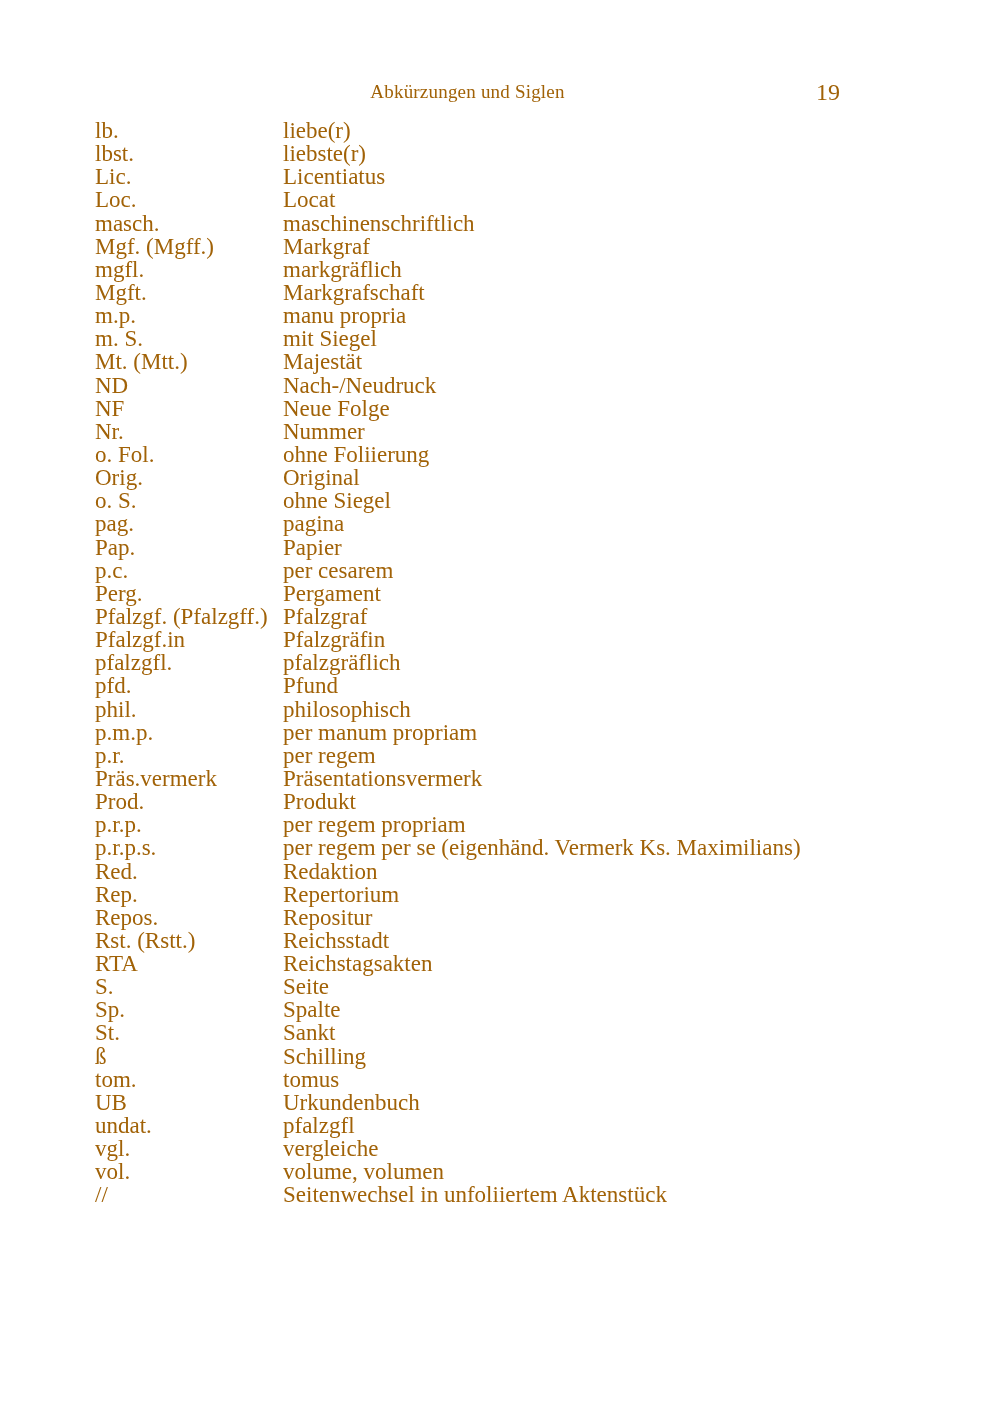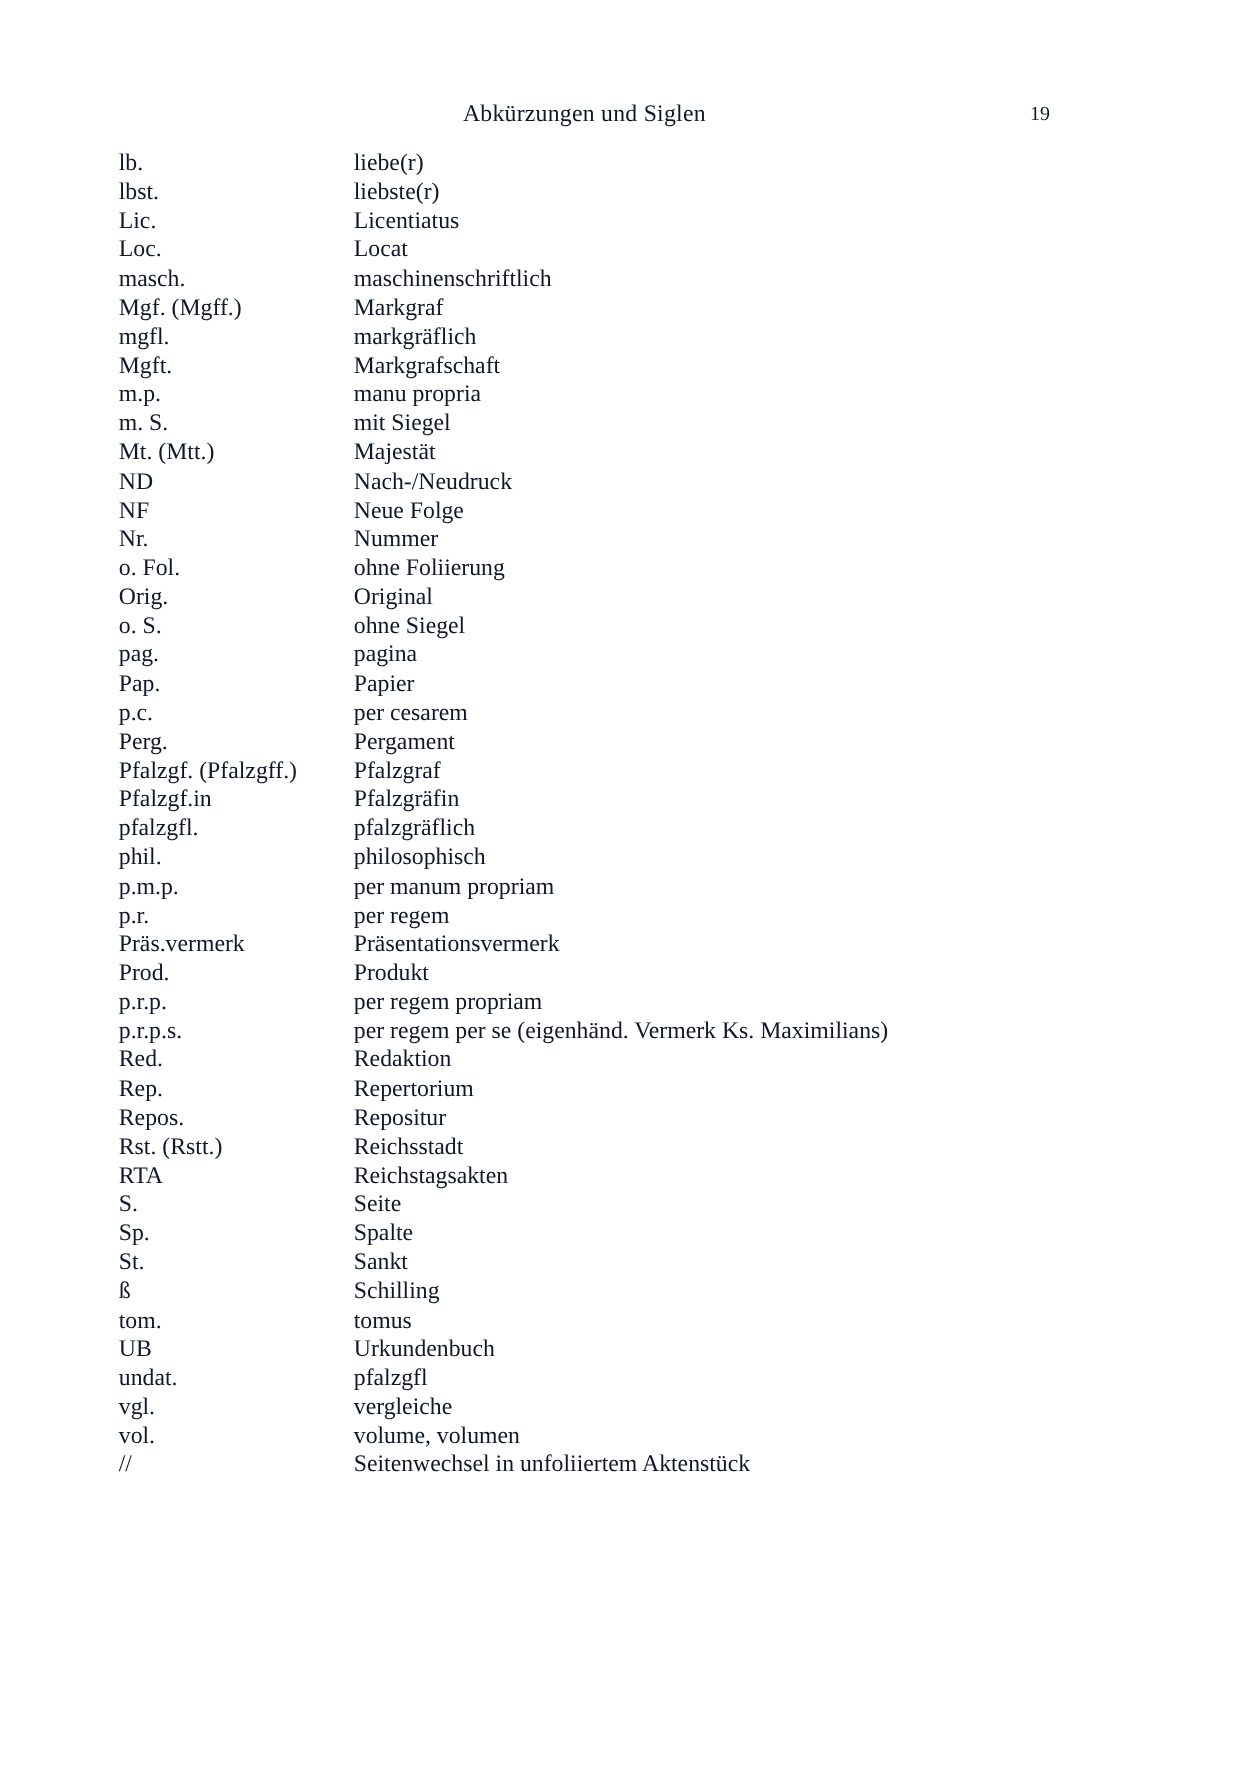--- a/index.html
+++ b/index.html
@@ -5,21 +5,21 @@
   html, body {
     margin: 0;
     padding: 0;
     background: #ffffff;
   }
   .page {
     position: relative;
     width: 1004px;
     height: 1418px;
     background: #ffffff;
-    color: #0f172a;
+    color: #a16207;
     font-family: "Liberation Serif", "DejaVu Serif", serif;
     overflow: hidden;
   }
   .header-band {
     position: absolute;
     top: 80px;
     left: 95px;
     width: 745px;
     height: 24px;
     font-size: 19px;
@@ -27,29 +27,29 @@
   }
   .running-head {
     display: block;
     text-align: center;
     letter-spacing: 0.2px;
   }
   .page-number {
     position: absolute;
     right: 0;
     top: 0;
-    font-size: 16px;
+    font-size: 24px;
     line-height: 24px;
   }
   .abbr-list {
     position: absolute;
     top: 119px;
     left: 95px;
     width: 820px;
-    font-size: 19px;
+    font-size: 23px;
   }
   .row {
     display: flex;
     align-items: baseline;
     height: 23.15px;
     line-height: 23.15px;
     white-space: nowrap;
   }
   .abbr {
     flex: 0 0 188px;
@@ -183,20 +183,24 @@
     <div class="row">
       <span class="abbr">Pfalzgf.in</span>
       <span class="meaning">Pfalzgräfin</span>
     </div>
 
     <div class="row">
       <span class="abbr">pfalzgfl.</span>
       <span class="meaning">pfalzgräflich</span>
     </div>
 
+    <div class="row">
+      <span class="abbr">pfd.</span>
+      <span class="meaning">Pfund</span>
+    </div>
 
     <div class="row">
       <span class="abbr">phil.</span>
       <span class="meaning">philosophisch</span>
     </div>
 
     <div class="row">
       <span class="abbr">p.m.p.</span>
       <span class="meaning">per manum propriam</span>
     </div>

